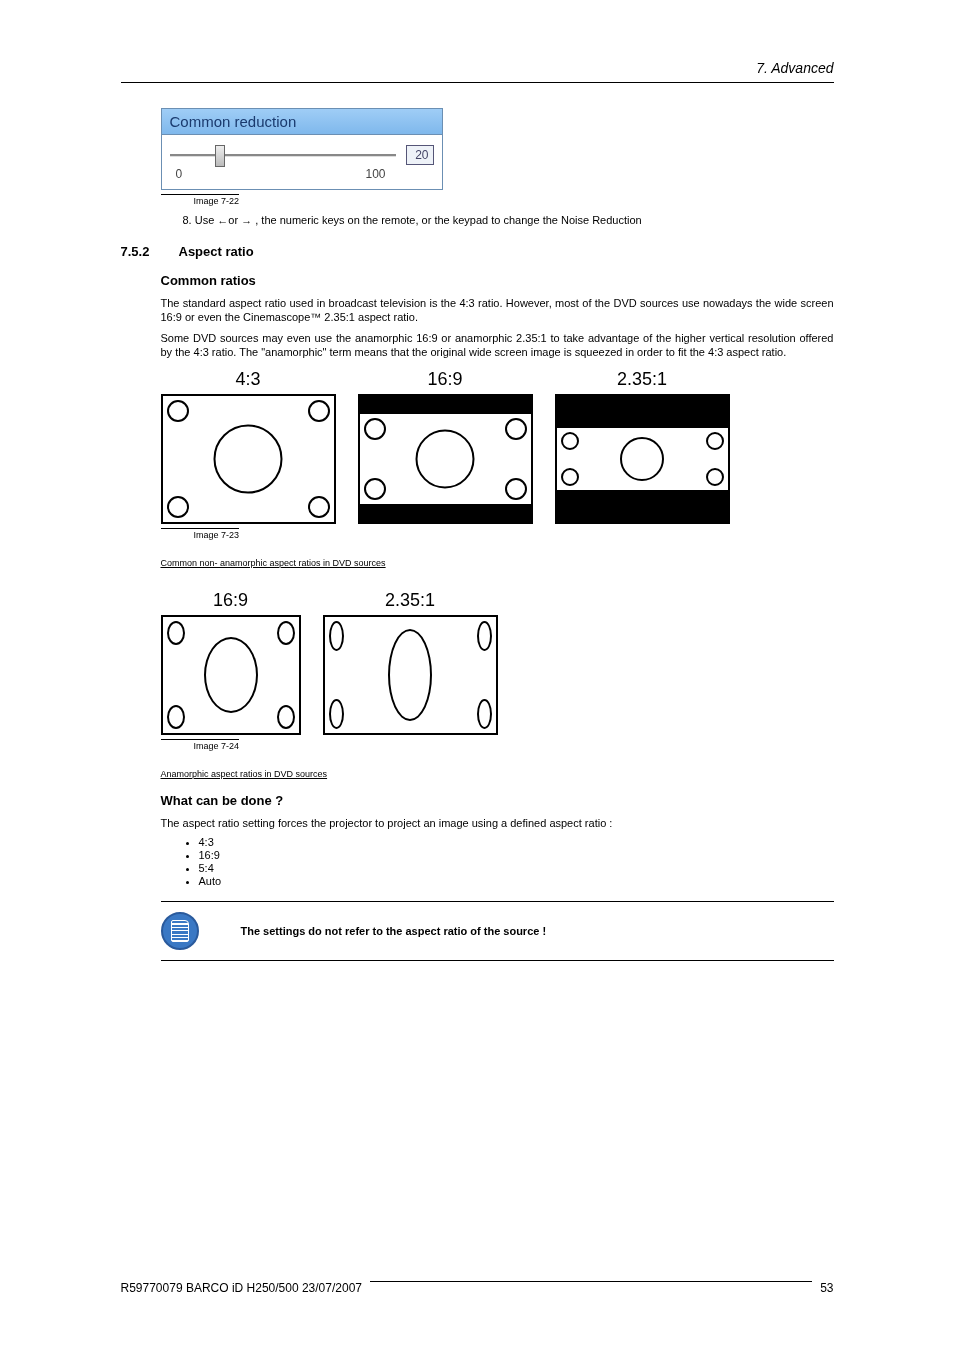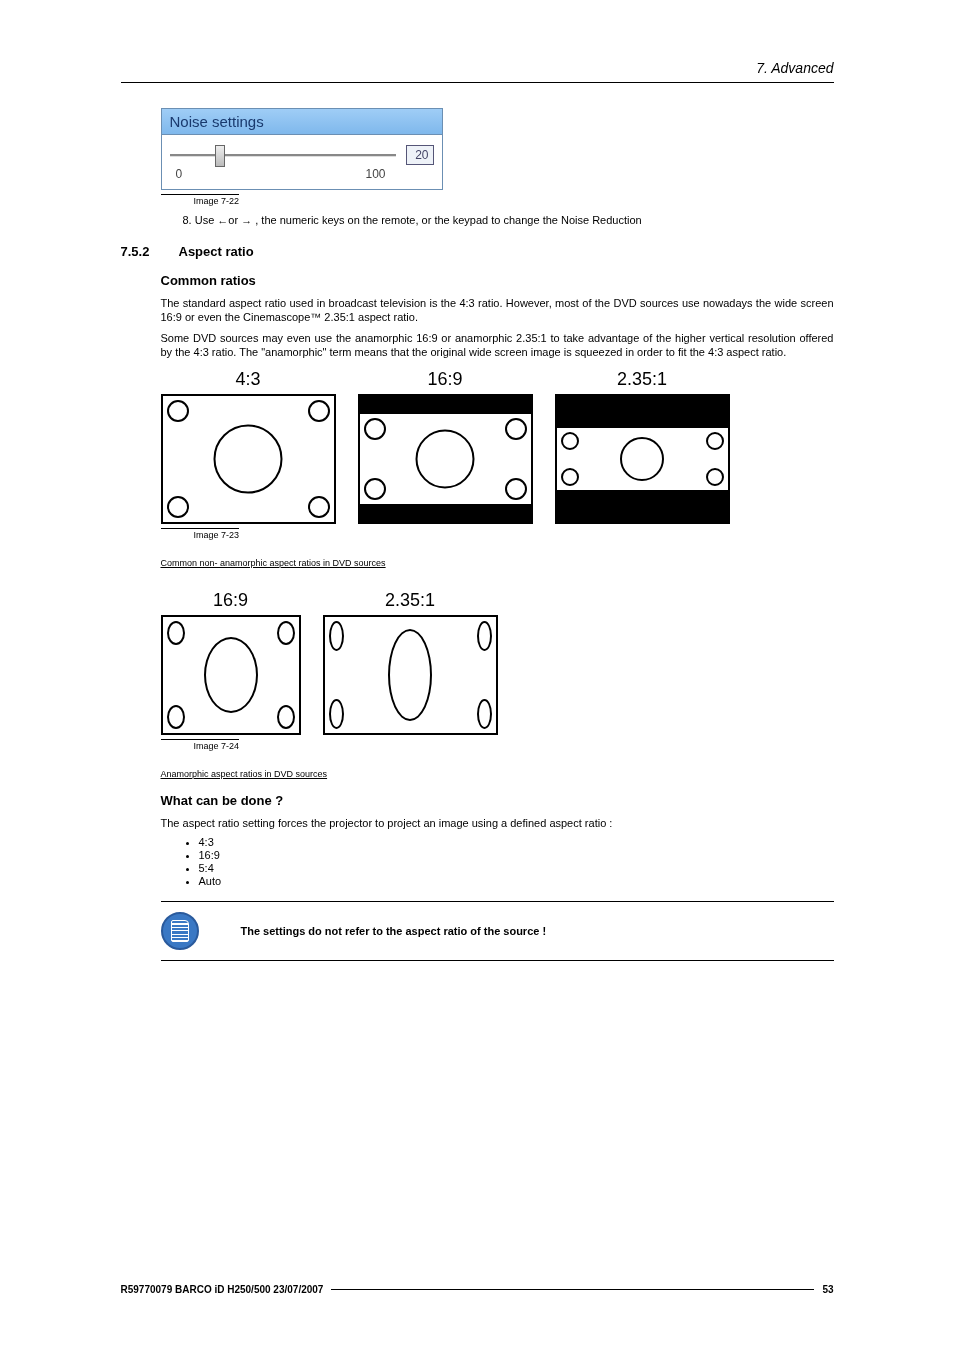--- a/index.html
+++ b/index.html
@@ -247,42 +247,41 @@
   }
   .note-text {
     font-weight: bold;
     font-size: 11px;
   }
   .footer {
     position: absolute;
     bottom: 56px;
     left: 80px;
     right: 80px;
-    font-size: 10px;
-    display: flex;
-    align-items: center;
-    font-weight: bold;
+    font-size: 12px;
+    display: flex;
+    align-items: flex-start;
   }
   .footer-line {
     flex: 1;
     border-top: 1px solid #000;
     margin: 0 8px;
   }
 </style>
 </head>
 <body>
 
 <div class="page">
   <div class="header-bar">7. Advanced</div>
 
   <div class="content">
 
     
     <div class="slider-box">
-      <div class="slider-header">Noise settings</div>
+      <div class="slider-header">Common reduction</div>
       <div class="slider-body">
         <div class="slider-row">
           <div class="slider-track">
             <div class="track-line"></div>
             <div class="thumb"></div>
           </div>
           <div class="value-box">20</div>
         </div>
         <div class="slider-scale">
           <span>0</span>

